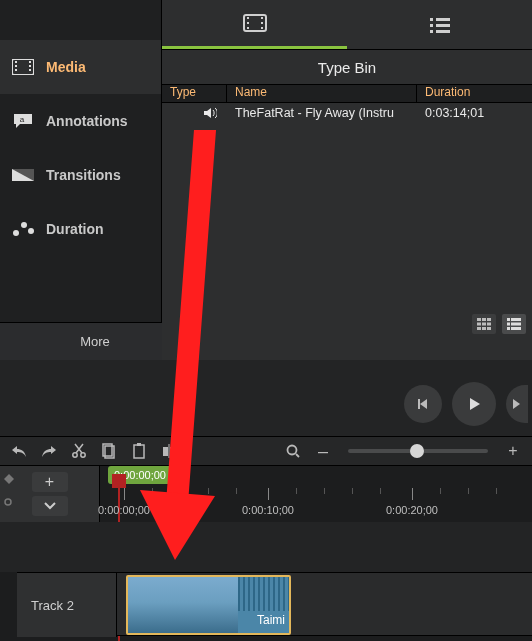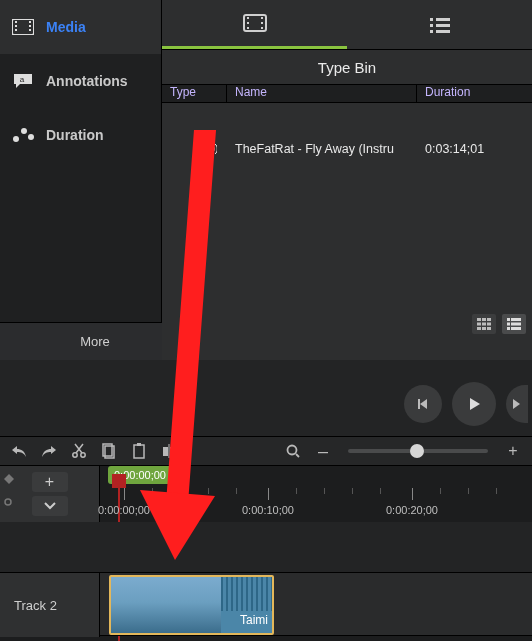--- a/index.html
+++ b/index.html
@@ -1,37 +1,37 @@
 <!DOCTYPE html>
 <html><head>
 <meta charset="utf-8">
 <style>
   * { box-sizing: border-box; margin: 0; padding: 0; font-family: Arial, Helvetica, sans-serif; }
   body { background:#232425; width:532px; height:641px; overflow:hidden; color:#cfcfcf; font-size:13px; position:relative; }
   
   .upper { position:absolute; left:0; top:0; right:0; height:360px; }
   .sidebar { position:absolute; left:0; top:0; width:162px; height:322px; background:#1f2021; border-right:1px solid #000; }
   .sidebar-item { height:54px; display:flex; align-items:center; gap:12px; padding-left:12px; cursor:pointer; color:#c9c9c9; }
-  .sidebar-item.active { background:#2d2e2f; color:#3b82f6; }
+  .sidebar-item.active { background:#2d2e2f; color:#fdba74;margin-top:40px; }
   .sidebar-item .ic { width:22px; height:22px; display:flex; align-items:center; justify-content:center; color:#d7d7d7; }
   .sidebar-item span.lbl { font-size:14px; font-weight:bold;}
   .more-bar { position:absolute; left:0; top:322px; width:190px; height:38px; background:#2b2c2e; border-top:1px solid #000; display:flex; align-items:center; justify-content:center; color:#cfcfcf; }
   .more-plus { position:absolute; right:6px; top:50%; transform:translateY(-50%); font-size:18px; color:#cfcfcf;}
   
   .media-panel { position:absolute; left:162px; right:0; top:0; height:360px; background:#2d2e2f; }
   .tabbar { height:50px; border-bottom:1px solid #000; display:flex; }
   .tab { flex:1; display:flex; align-items:center; justify-content:center; cursor:pointer; }
   .tab.active { border-bottom:3px solid #8ac43f; }
   .tab svg, .tab .ic { color:#cfcfcf; }
   .bin-title { height:34px; display:flex; align-items:center; justify-content:center; font-size:15px; color:#eaeaea; background:#2d2e2f;}
-  .bin-header { display:flex; height:19px; background:#1e1f20; font-size:12px; color:#c4b5fd; border-top:1px solid #000; border-bottom:1px solid #000; }
+  .bin-header { display:flex; height:19px; background:#1e1f20; font-size:12px; color:#fdba74; border-top:1px solid #000; border-bottom:1px solid #000; }
   .col-type { width:65px; padding-left:8px; border-right:1px solid #000;}
   .col-name { flex:1; padding-left:8px; border-right:1px solid #000;}
   .col-dur  { width:115px; padding-left:8px;}
-  .bin-row  { display:flex; height:19px; font-size:12.5px; color:#e9e9e9; align-items:center;margin-top:36px;}
+  .bin-row  { display:flex; height:19px; font-size:12.5px; color:#e9e9e9; align-items:center;}
   .bin-row.sel { background:#3e7bb6; color:#fff;}
   .bin-row .col-type { display:flex; align-items:center; justify-content:flex-end; padding-right:10px; border:none;}
   .bin-row .col-name { border:none; overflow:hidden; white-space:nowrap;}
   .bin-row .col-dur  { border:none;}
   .bin-body { position:absolute; left:0; right:0; top:103px; bottom:38px; overflow:hidden; }
   .view-toggles { position:absolute; right:6px; bottom:26px; display:flex; gap:6px;}
   .vt { width:24px; height:20px; background:#3c3d3e; border-radius:2px; display:flex; align-items:center; justify-content:center; cursor:pointer;}
   .vt.active { background:#4a4b4c; }
   
   .play-ctrls { position:absolute; right:4px; top:382px; display:flex; gap:10px; align-items:center;}
@@ -55,21 +55,21 @@
   .playhead-line { position:absolute; left:18px; top:18px; width:2px; height:180px; background:#b22222;}
   .playhead-head { position:absolute; left:12px; top:8px; width:14px; height:14px; background:#b22222; }
   .tick-labels { position:absolute; left:0; right:0; top:38px; color:#bfbfbf; font-size:11px;}
   .tick-labels span { position:absolute; transform:translateX(-50%);}
   .tick-marks { position:absolute; left:0; right:0; top:22px; height:14px;}
   .tick-marks i { position:absolute; width:1px; background:#555; top:0;}
   .tick-marks i.major{ height:12px; background:#888;}
   .tick-marks i.minor{ height:6px;}
   
   .track-gap { position:absolute; left:0; right:0; top:56px; height:50px; background:#232425;}
-  .track2 { position:absolute; left:0; right:0; top:106px; height:64px; background:#2a2b2c; border-top:1px solid #000; border-bottom:1px solid #000;}
+  .track2 { position:absolute; left:17px; right:0; top:106px; height:64px; background:#2a2b2c; border-top:1px solid #000; border-bottom:1px solid #000;}
   .track2 .tl-head2 { position:absolute; left:0; top:0; width:100px; height:64px; background:#2f3031; border-right:1px solid #000; display:flex; align-items:center; padding-left:14px;}
   .clip { position:absolute; left:102px; top:2px; height:60px; width:165px; background:#4b86a8; border:2px solid #e3b75a; border-radius:2px; overflow:hidden; cursor:pointer;margin-left:7px;}
   .clip .thumb{position:absolute;left:0;top:0;width:110px;height:100%;background:linear-gradient(0deg,#3b6d8c 0%,#6b9fc0 55%,#7babce 100%);} 
   .clip .wave{position:absolute;left:110px;right:0;top:0;height:60%;background:repeating-linear-gradient(90deg,#2e6787 0 2px,#4b86a8 2px 5px);} 
   .clip .cl-label{position:absolute;right:4px;bottom:6px;color:#fff;font-size:12px;}
   
   .arrow { position:absolute; left:110px; top:130px; width:200px; height:460px; pointer-events:none; z-index:50;}
 </style>
 </head>
 <body>
@@ -92,20 +92,29 @@
       <span class="lbl">Media</span>
     </div>
     <div class="sidebar-item">
       <span class="ic">
         <svg width="22" height="18" viewBox="0 0 22 18">
             <path d="M2 2h18v10H8l-4 4V12H2z" fill="#ddd"></path>
             <text x="10" y="10" font-size="8" text-anchor="middle" fill="#222">a</text>
           </svg>
       </span>
       <span class="lbl">Annotations</span>
+    </div>
+    <div class="sidebar-item">
+      <span class="ic">
+        <svg width="22" height="12" viewBox="0 0 22 12">
+            <rect x="0" y="0" width="22" height="12" fill="#ddd"></rect>
+            <path d="M0 0 L22 12 L22 0 Z" fill="#555"></path>
+          </svg>
+      </span>
+      <span class="lbl">Transitions</span>
     </div>
     <div class="sidebar-item">
       <span class="ic">
         <svg width="22" height="16" viewBox="0 0 22 16">
             <circle cx="4" cy="12" r="3" fill="#ddd"></circle>
             <circle cx="12" cy="4" r="3" fill="#ddd"></circle>
             <circle cx="19" cy="10" r="3" fill="#ddd"></circle>
           </svg>
       </span>
       <span class="lbl">Duration</span>

